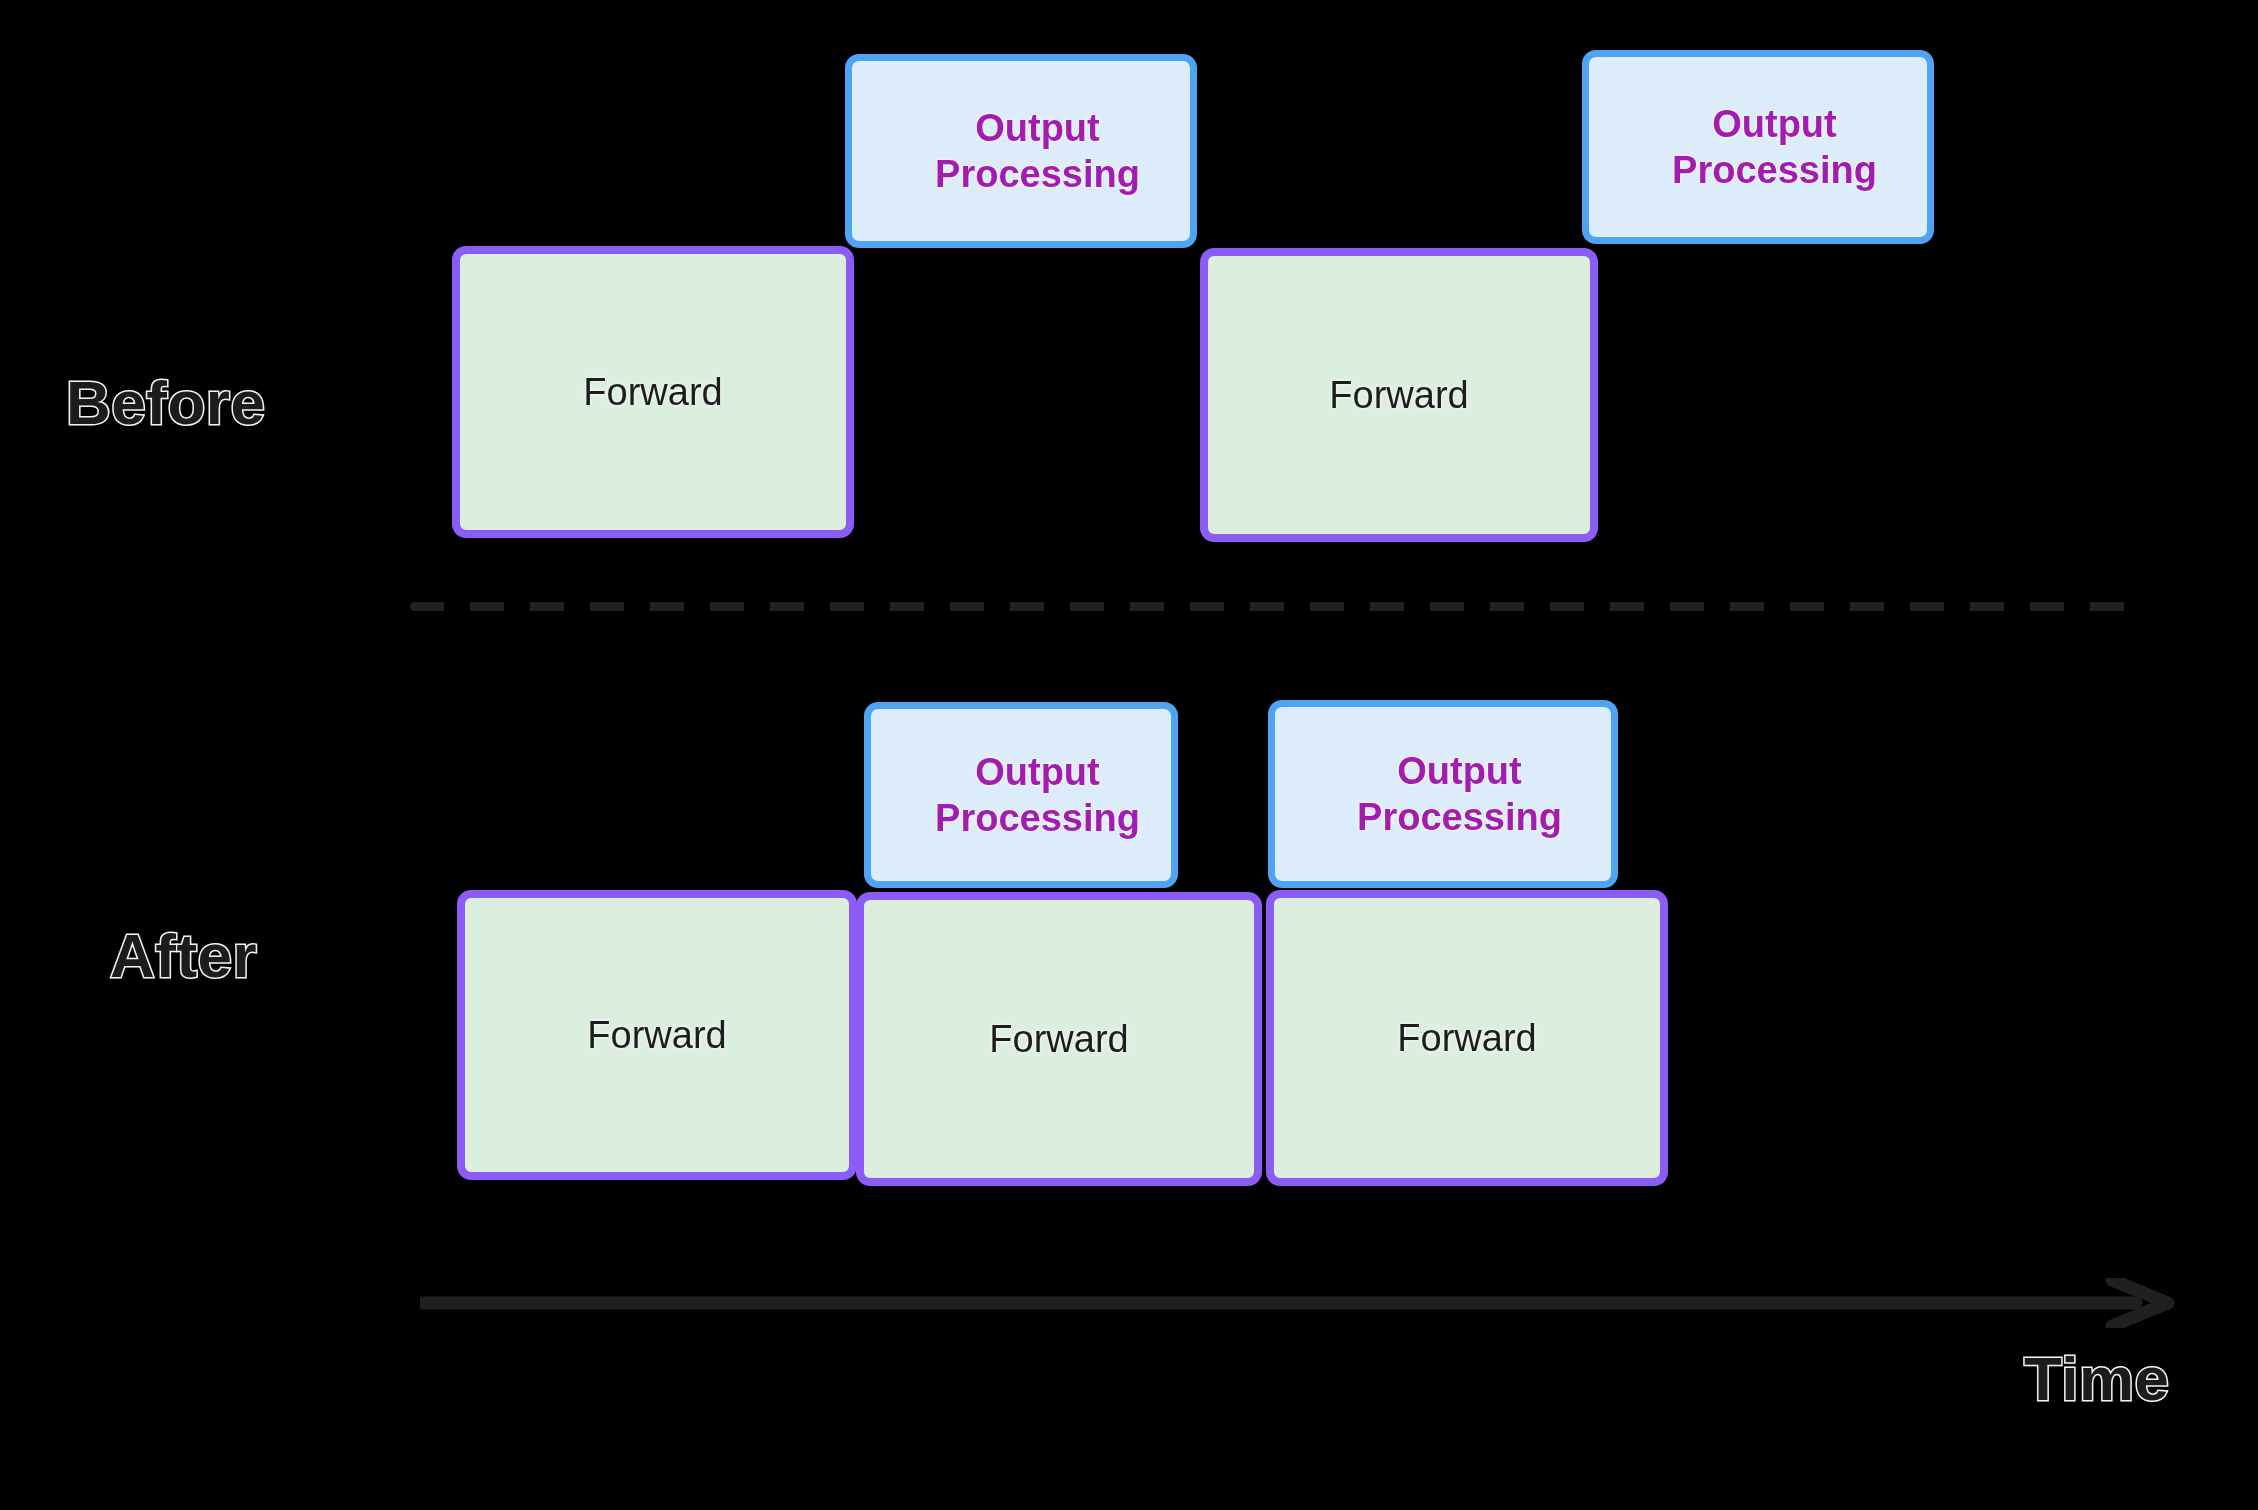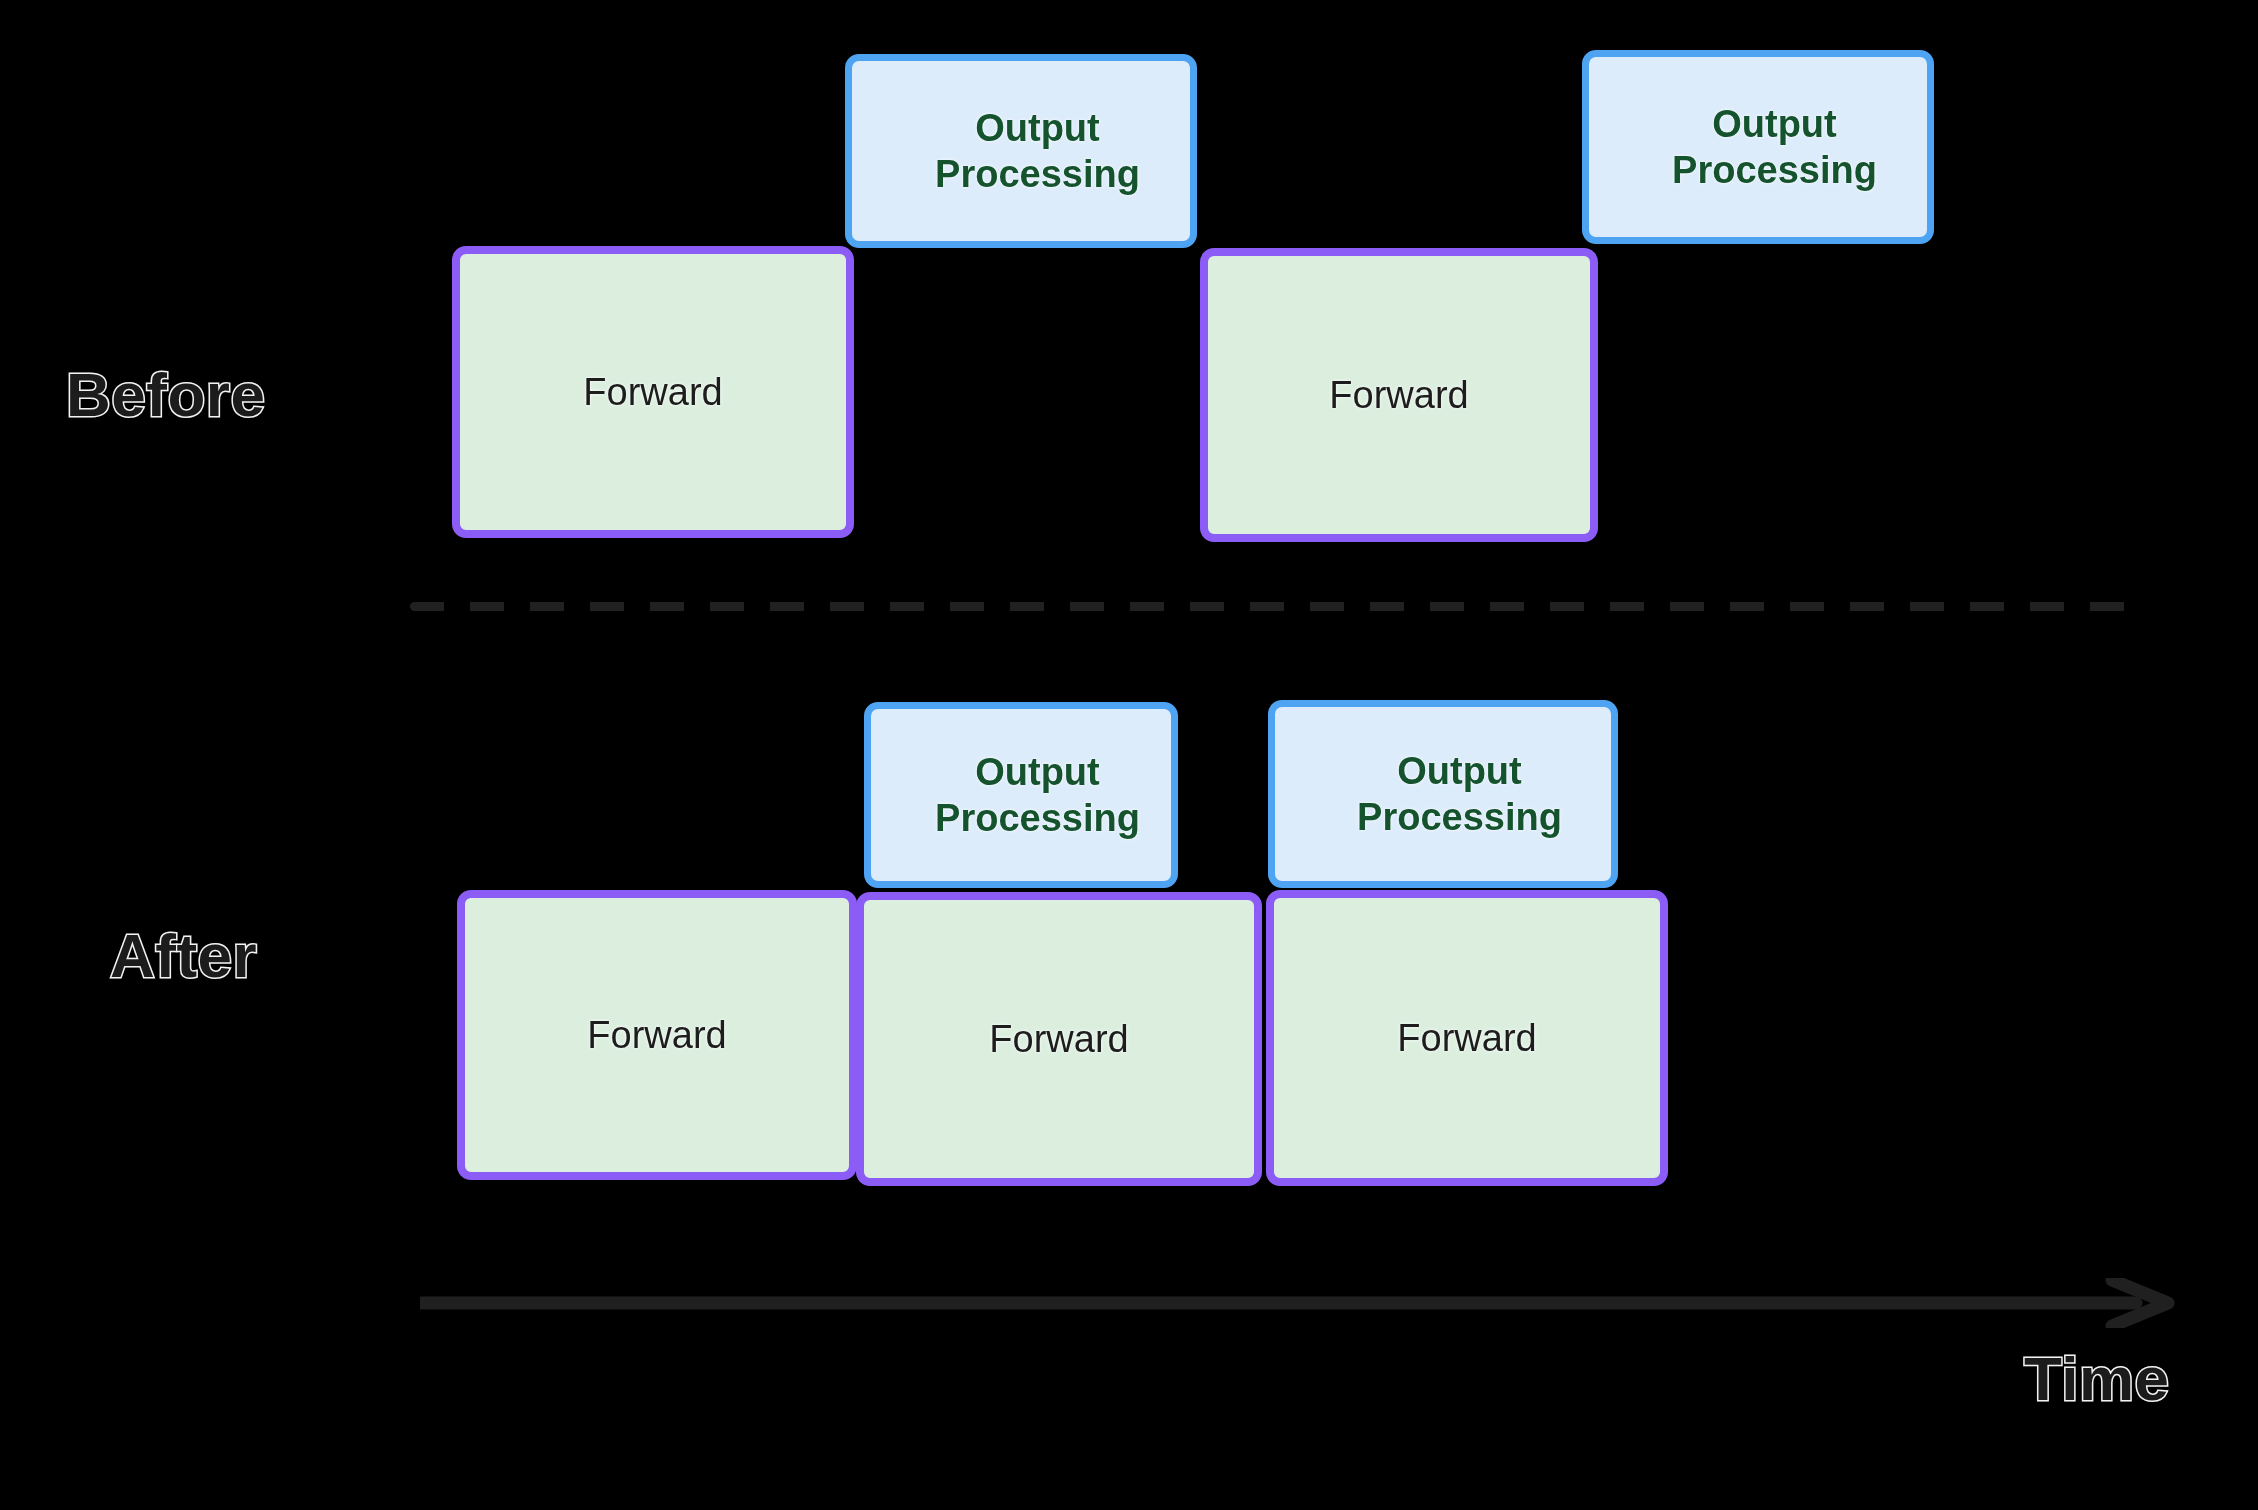--- a/index.html
+++ b/index.html
@@ -26,21 +26,21 @@
     font-weight: 700;
     letter-spacing: 0.5px;
     color: #1c1c1c;
     -webkit-text-stroke: 3px #f2f2f2;
     paint-order: stroke fill;
     text-shadow: 0 0 1px #ffffff;
     white-space: nowrap;
     line-height: 1;
     user-select: none;
   }
-  #label-before { left: 66px;  top: 364px; }
+  #label-before { left: 66px;  top: 372px; }
   #label-after  { left: 78px;  top: 925px; margin-left: 32px; }
 
   #label-time {
     position: absolute;
     left: 1988px;
     top: 1348px;
     font-size: 62px;
     font-weight: 700;
     letter-spacing: 0.5px;
     color: #1c1c1c;
@@ -73,21 +73,21 @@
     font-size: 38px;
     font-weight: 400;
     text-shadow:
       0 0 2px rgba(255,255,255,.85),
       0 0 4px rgba(255,255,255,.55);
   }
 
   .block.output {
     background: #ddecfb;
     border: 7px solid #4ea4f2;
-    color: #14532d;
+    color: #a21caf;
     font-size: 38px;
     font-weight: 700;
     text-shadow:
       0 0 2px rgba(255,255,255,.85),
       0 0 4px rgba(255,255,255,.55);
     padding-left: 33px;
   }
 
   .block .label-text { display: block; }
 

